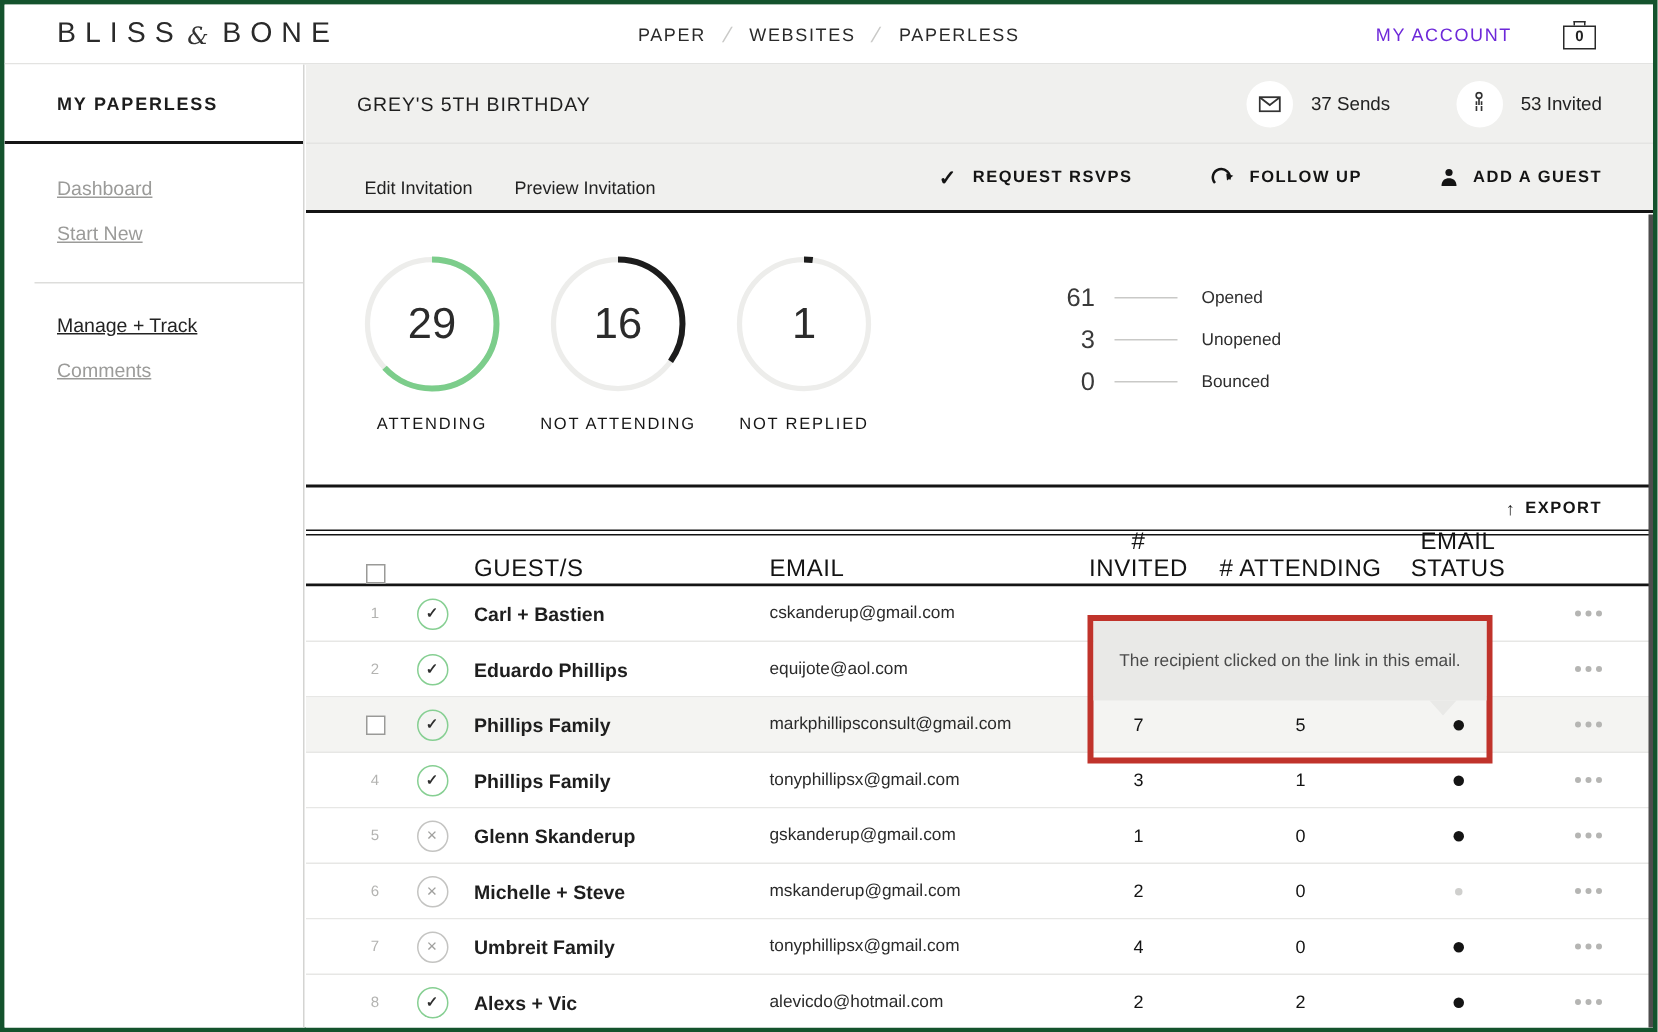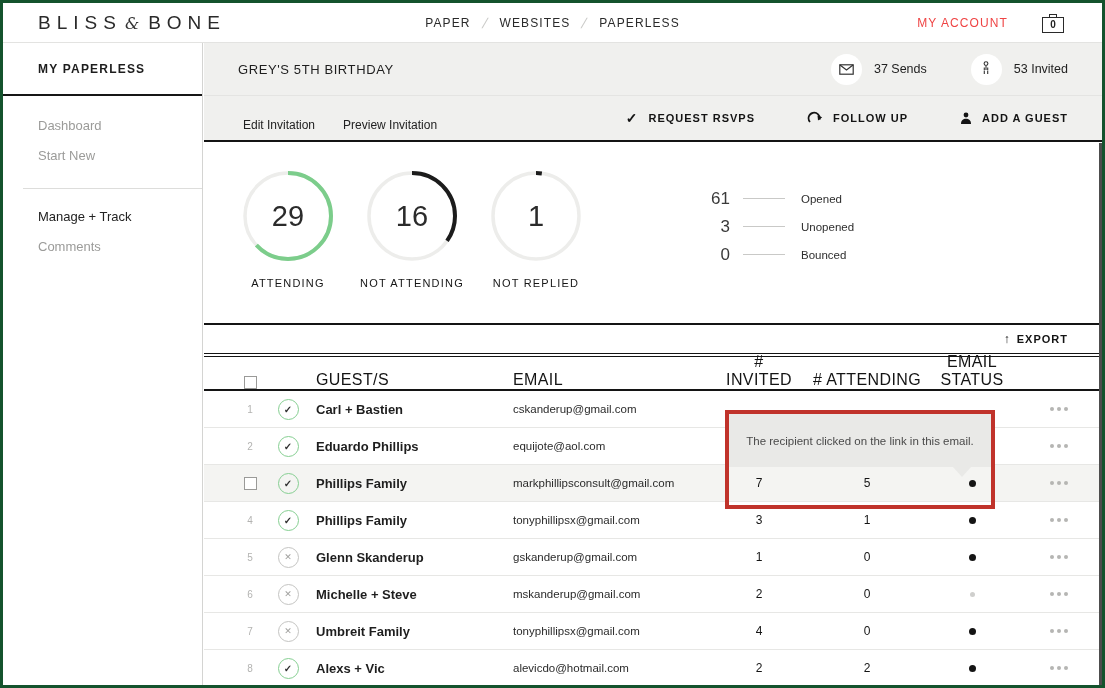--- a/index.html
+++ b/index.html
@@ -7,30 +7,30 @@
   .app { position:relative; width:1105px; height:688px; border:3px solid #14532d; background:#fff; overflow:hidden; }
 
   
   .top-header { position:absolute; top:0; left:0; width:100%; height:40px; background:#fff; border-bottom:1px solid #e3e3e1; display:flex; align-items:center; }
   .logo { position:absolute; left:35px; top:0; height:40px; display:flex; align-items:center; font-size:19px; letter-spacing:6px; color:#2a2a2a; cursor:pointer; }
   .logo .amp { font-family:"DejaVu Serif", serif; font-style:italic; font-size:16px; letter-spacing:0; margin:0 9px 0 3px; color:#333; }
   .primary-nav { position:absolute; left:0; right:0; top:0; height:40px; display:flex; align-items:center; justify-content:center; gap:12px; font-size:12px; letter-spacing:1.1px; color:#2a2a2a; }
   .nav-item { cursor:pointer; }
   .nav-sep { color:#c9c9c7; font-size:14px; transform:skewX(-18deg); }
   .header-right { position:absolute; right:38px; top:0; height:40px; display:flex; align-items:center; gap:34px; }
-  .account-link { font-size:12px; letter-spacing:1.1px; color:#ef4444; cursor:pointer; }
+  .account-link { font-size:12px; letter-spacing:1.1px; color:#6d28d9; cursor:pointer; }
   .cart { position:relative; width:22px; height:19px; cursor:pointer; }
   .cart .bag { position:absolute; left:0; bottom:0; width:22px; height:16px; border:1.6px solid #2a2a2a; display:flex; align-items:center; justify-content:center; font-size:10px; font-weight:bold; background:#fff; }
   .cart .handle { position:absolute; left:7px; top:0; width:8px; height:6px; border:1.6px solid #2a2a2a; border-bottom:none; }
 
   
   .sidebar { position:absolute; top:40px; left:0; width:200px; height:648px; background:#fff; border-right:1px solid #d4d4d2; }
   .sidebar-header { height:53px; display:flex; align-items:center; padding-left:35px; border-bottom:2px solid #161616; font-size:12px; font-weight:bold; letter-spacing:1.2px; color:#1d1d1d; }
   .sidebar-menu { padding-top:14px; }
-  .side-item { height:30px; display:flex; align-items:center; padding-left:35px; font-size:13px; color:#9b9b99; cursor:pointer; }
+  .side-item { height:30px; display:flex; align-items:center; padding-left:35px; font-size:13px; color:#9b9b99; cursor:pointer;text-decoration:underline; }
   .side-item.active { color:#232323; }
   .side-divider { height:1px; background:#dddddb; margin:18px 0 12px 20px; }
 
   
   .main { position:absolute; top:40px; left:201px; width:904px; height:648px; }
 
   .event-bar { height:53px; background:#f0f0ee; border-bottom:1px solid #e4e4e2; display:flex; align-items:center; justify-content:space-between; padding:0 40px 0 34px; }
   .event-title { font-size:13px; font-weight:normal; letter-spacing:.6px; color:#1e1e1e; }
   .event-stats { display:flex; align-items:center; gap:44px; }
   .estat { display:flex; align-items:center; gap:12px; font-size:12.5px; color:#222; }

